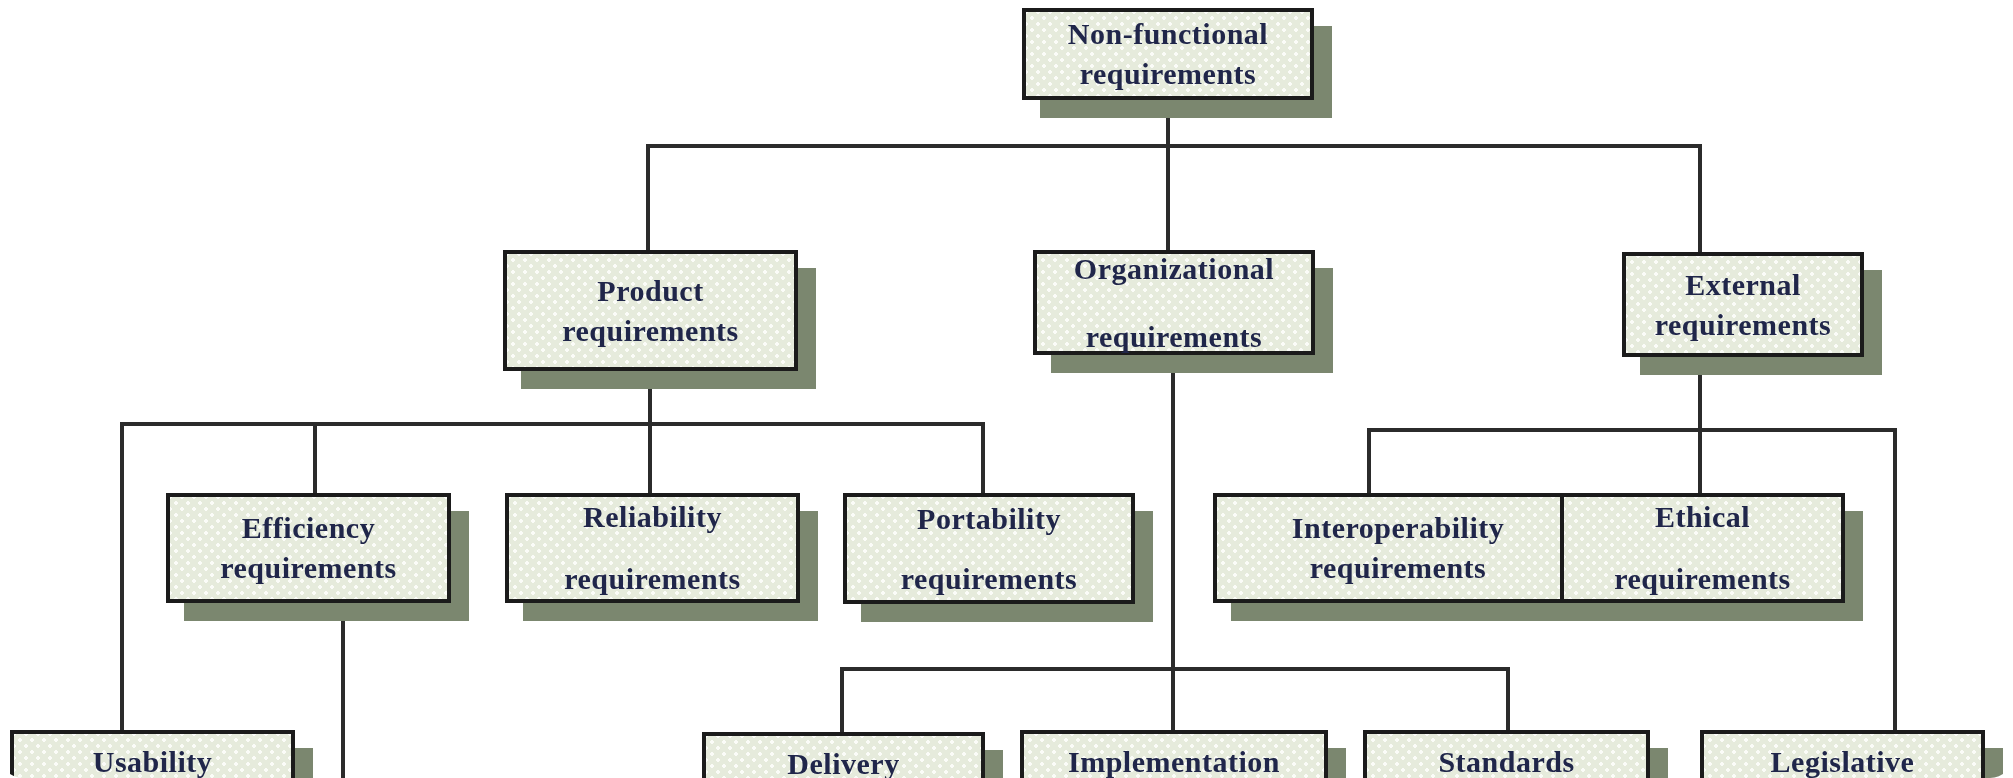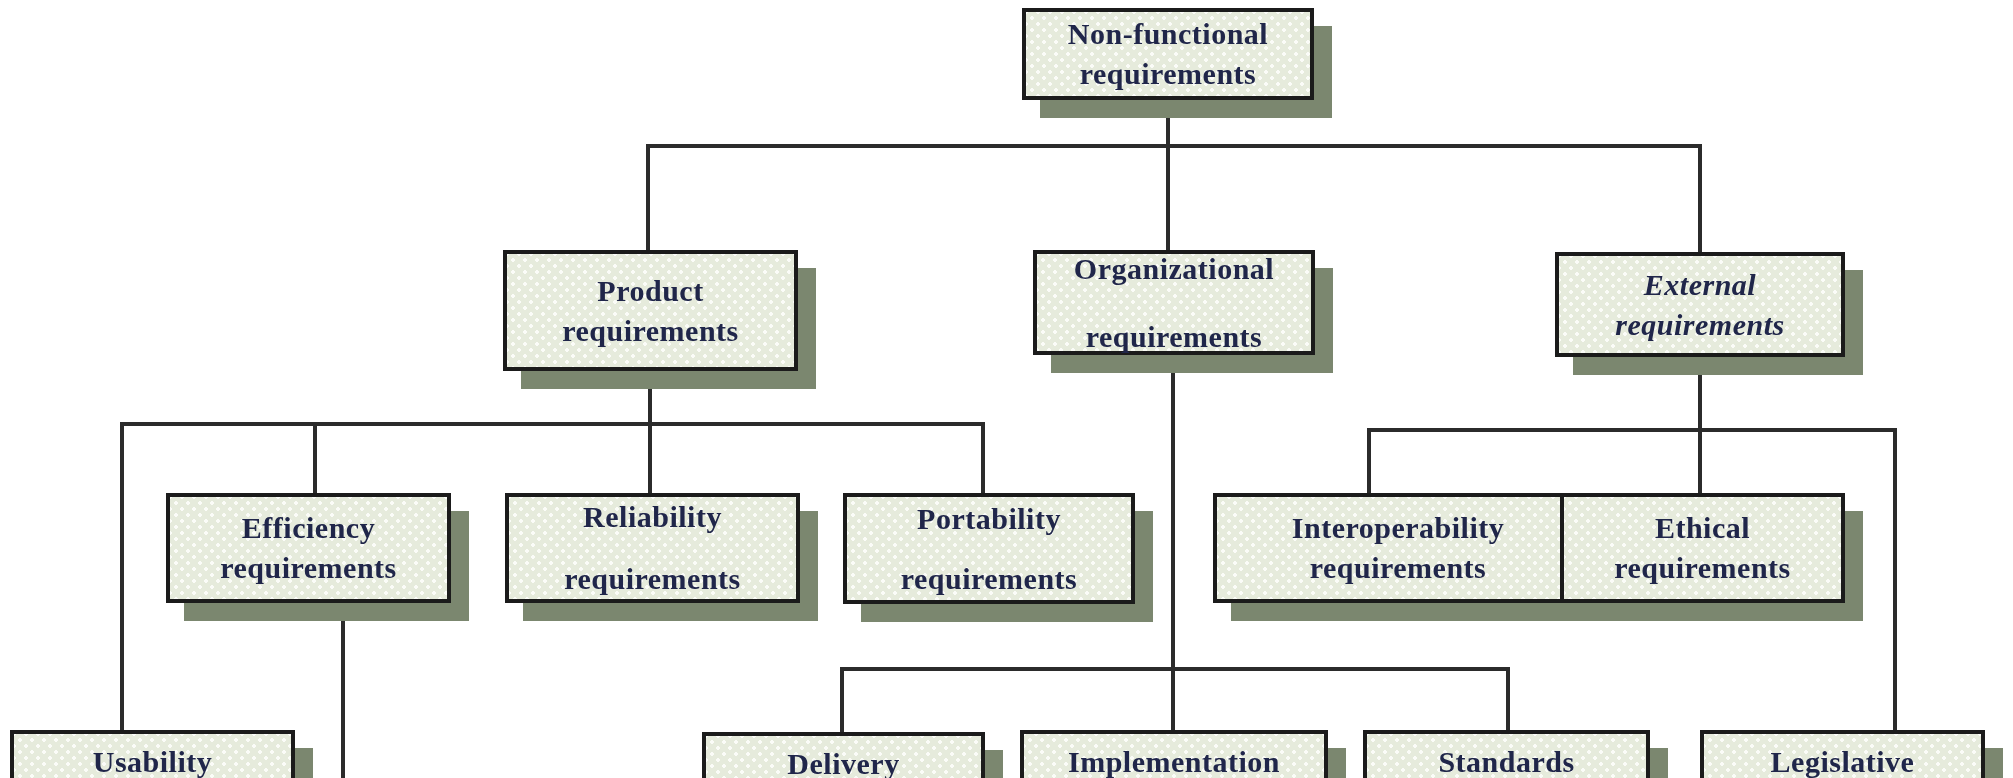--- a/index.html
+++ b/index.html
@@ -7,20 +7,21 @@
     padding: 0;
     background: #ffffff;
   }
   .canvas {
     position: relative;
     width: 2013px;
     height: 778px;
     overflow: hidden;
     background: var(--bg, #ffffff);
     font-family: "Liberation Serif", "DejaVu Serif", serif;
+    border-radius: 23px;
   }
   .edge {
     position: absolute;
     background: var(--line-color, #2b2b2b);
   }
   .node {
     position: absolute;
     box-sizing: border-box;
     border: 4px solid var(--border-color, #1b1b1b);
     background-color: var(--fill, #e6ebdc);
@@ -81,41 +82,41 @@
       <div class="node-line">requirements</div>
     </div>
     <div class="node" style="left: 503px; top: 250px; width: 295px; height: 121px;">
       <div class="node-line">Product</div>
       <div class="node-line">requirements</div>
     </div>
     <div class="node" style="left: 1033px; top: 250px; width: 282px; height: 105px; gap: 28px;">
       <div class="node-line">Organizational</div>
       <div class="node-line">requirements</div>
     </div>
-    <div class="node" style="left: 1555px; top: 252px; width: 290px; height: 105px; font-style: italic;">
+    <div class="node" style="left: 1622px; top: 252px; width: 242px; height: 105px;">
       <div class="node-line">External</div>
       <div class="node-line">requirements</div>
     </div>
     <div class="node" style="left: 166px; top: 493px; width: 285px; height: 110px;">
       <div class="node-line">Efficiency</div>
       <div class="node-line">requirements</div>
     </div>
     <div class="node" style="left: 505px; top: 493px; width: 295px; height: 110px; justify-content: space-between;">
       <div class="node-line">Reliability</div>
       <div class="node-line">requirements</div>
     </div>
     <div class="node" style="left: 843px; top: 493px; width: 292px; height: 111px; gap: 20px;">
       <div class="node-line">Portability</div>
       <div class="node-line">requirements</div>
     </div>
     <div class="node" style="left: 1213px; top: 493px; width: 370px; height: 110px;">
       <div class="node-line">Interoperability</div>
       <div class="node-line">requirements</div>
     </div>
-    <div class="node" style="left: 1560px; top: 493px; width: 285px; height: 110px;">
+    <div class="node" style="left: 1560px; top: 493px; width: 285px; height: 110px; justify-content: space-between;">
       <div class="node-line">Ethical</div>
       <div class="node-line">requirements</div>
     </div>
     <div class="node clipped" style="left: 10px; top: 730px; width: 285px; height: 110px;">
       <div class="node-line">Usability</div>
     </div>
     <div class="node clipped" style="left: 702px; top: 732px; width: 283px; height: 110px;">
       <div class="node-line">Delivery</div>
     </div>
     <div class="node clipped" style="left: 1020px; top: 730px; width: 308px; height: 110px;">

